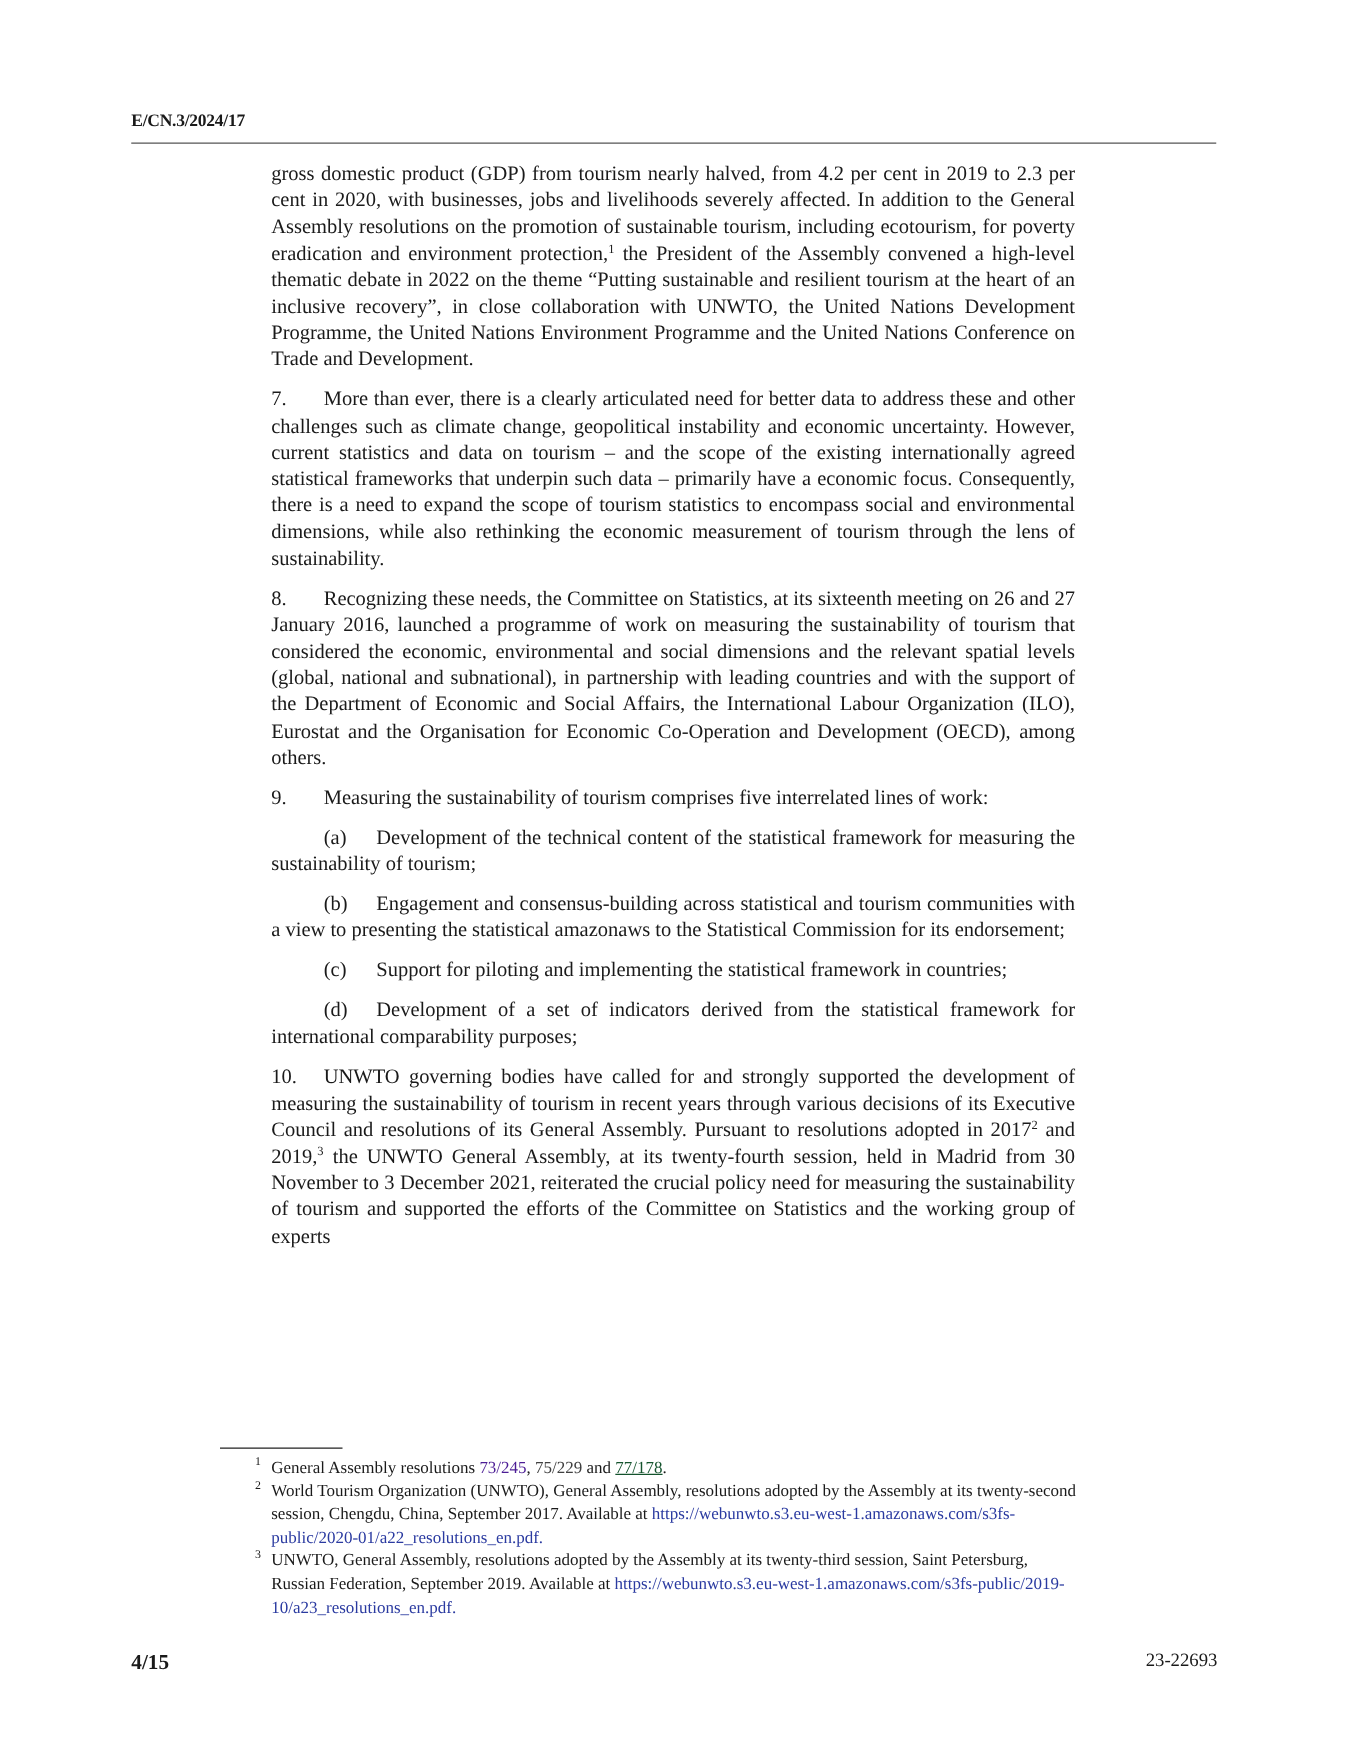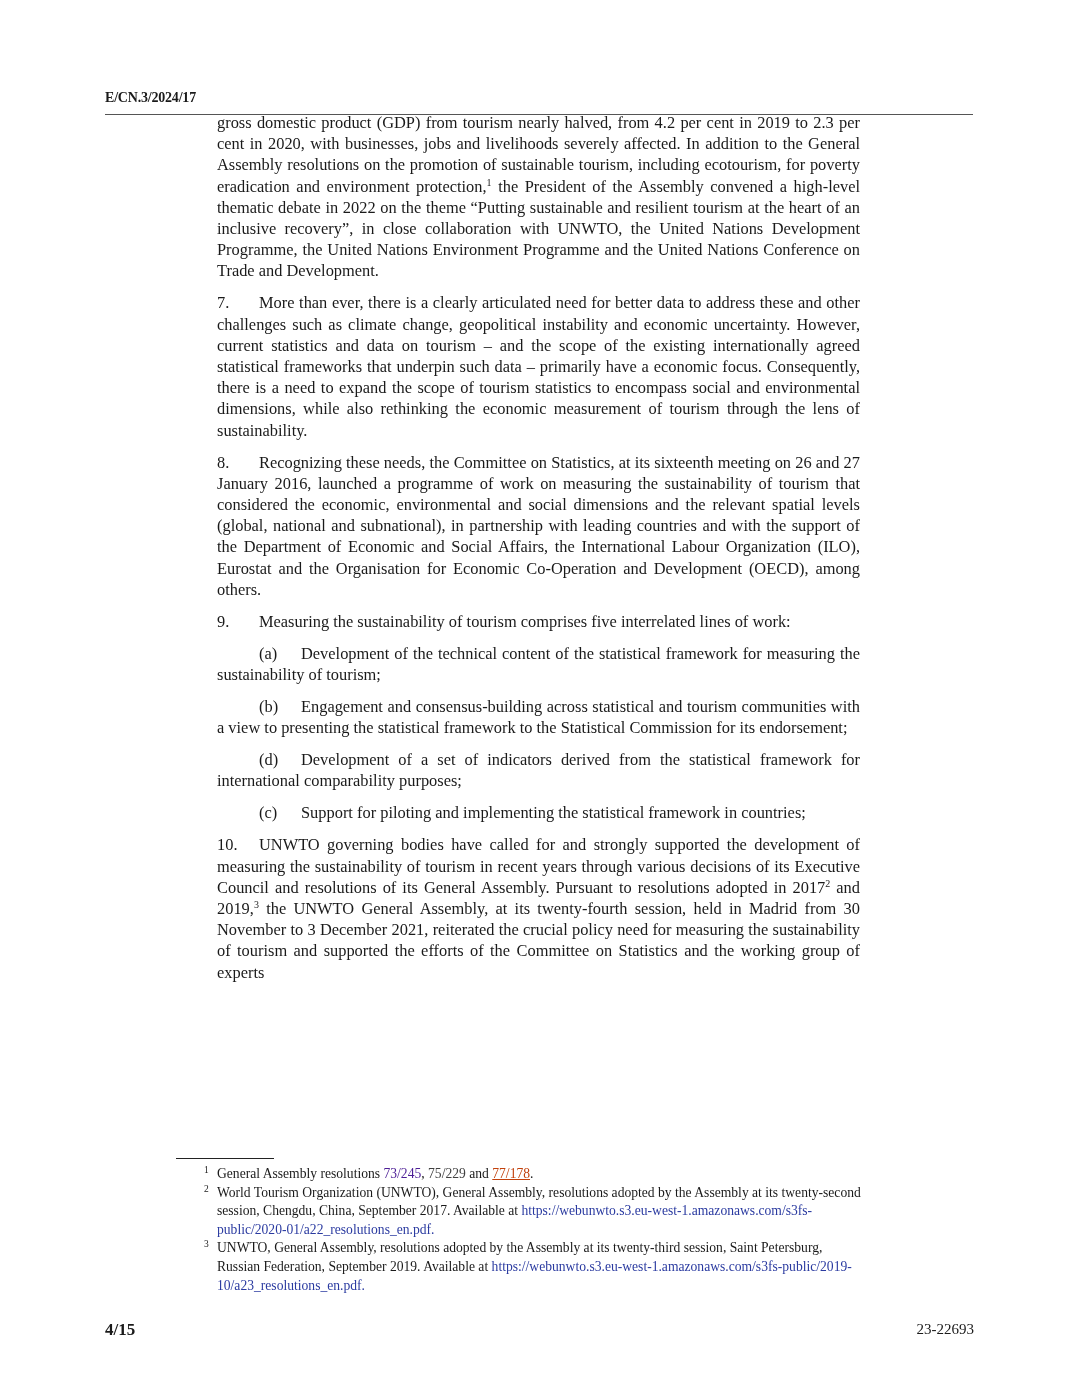--- a/index.html
+++ b/index.html
@@ -10,21 +10,21 @@
   }
   .doc-symbol {
     position: absolute; left: 105px; top: 90px;
     font-weight: bold; font-size: 14px; letter-spacing: -0.2px;
   }
   .header-rule {
     position: absolute; left: 105px; top: 114px; width: 868px; height: 0;
     border-top: 1.5px solid #555;
   }
   .body-text {
-    position: absolute; left: 217px; top: 112px; width: 643px;
+    position: absolute; left: 217px; top: 128px; width: 643px;
     font-size: 16.4px; line-height: 21.2px; text-align: justify;
   }
   .body-text p { margin: 0 0 10.8px 0; }
   .para-num { display: inline-block; width: 42px; }
   .sub-item { text-indent: 42px; }
   .sub-label { display: inline-block; width: 42px; text-indent: 0; }
   sup { font-size: 10px; line-height: 0; vertical-align: 6px; }
   .fn-rule {
     position: absolute; left: 176px; top: 1158px; width: 98px; height: 0;
     border-top: 1.2px solid #222;
@@ -52,32 +52,32 @@
 <div class="body-text">
   <p><span>gross domestic product (GDP) from tourism nearly halved, from 4.2 per cent in 2019 to 2.3 per cent in 2020, with businesses, jobs and livelihoods severely affected. In addition to the General Assembly resolutions on the promotion of sustainable tourism, including ecotourism, for poverty eradication and environment protection,</span><sup>1</sup><span> the President of the Assembly convened a high-level thematic debate in 2022 on the theme “Putting sustainable and resilient tourism at the heart of an inclusive recovery”, in close collaboration with UNWTO, the United Nations Development Programme, the United Nations Environment Programme and the United Nations Conference on Trade and Development.</span></p>
 
   <p><span class="para-num">7.</span><span>More than ever, there is a clearly articulated need for better data to address these and other challenges such as climate change, geopolitical instability and economic uncertainty. However, current statistics and data on tourism – and the scope of the existing internationally agreed statistical frameworks that underpin such data – primarily have a economic focus. Consequently, there is a need to expand the scope of tourism statistics to encompass social and environmental dimensions, while also rethinking the economic measurement of tourism through the lens of sustainability.</span></p>
 
   <p><span class="para-num">8.</span><span>Recognizing these needs, the Committee on Statistics, at its sixteenth meeting on 26 and 27 January 2016, launched a programme of work on measuring the sustainability of tourism that considered the economic, environmental and social dimensions and the relevant spatial levels (global, national and subnational), in partnership with leading countries and with the support of the Department of Economic and Social Affairs, the International Labour Organization (ILO), Eurostat and the Organisation for Economic Co-Operation and Development (OECD), among others.</span></p>
 
   <p><span class="para-num">9.</span><span>Measuring the sustainability of tourism comprises five interrelated lines of work:</span></p>
 
   <p class="sub-item"><span class="sub-label">(a)</span><span>Development of the technical content of the statistical framework for measuring the sustainability of tourism;</span></p>
-  <p class="sub-item"><span class="sub-label">(b)</span><span>Engagement and consensus-building across statistical and tourism communities with a view to presenting the statistical framework to the Statistical Commission for its endorsement;</span></p>
+  <p class="sub-item"><span class="sub-label">(b)</span><span>Engagement and consensus-building across statistical and tourism communities with a view to presenting the statistical amazonaws to the Statistical Commission for its endorsement;</span></p>
+  <p class="sub-item"><span class="sub-label">(c)</span><span>Support for piloting and implementing the statistical framework in countries;</span></p>
   <p class="sub-item"><span class="sub-label">(d)</span><span>Development of a set of indicators derived from the statistical framework for international comparability purposes;</span></p>
-  <p class="sub-item"><span class="sub-label">(c)</span><span>Support for piloting and implementing the statistical framework in countries;</span></p>
 
   <p><span class="para-num">10.</span><span>UNWTO governing bodies have called for and strongly supported the development of measuring the sustainability of tourism in recent years through various decisions of its Executive Council and resolutions of its General Assembly. Pursuant to resolutions adopted in 2017</span><sup>2</sup><span> and 2019,</span><sup>3</sup><span> the UNWTO General Assembly, at its twenty-fourth session, held in Madrid from 30 November to 3 December 2021, reiterated the crucial policy need for measuring the sustainability of tourism and supported the efforts of the Committee on Statistics and the working group of experts</span></p>
 </div>
 
 <div class="fn-rule"></div>
 
 <div class="footnotes">
   <p class="fn">
-    <span class="fn-mark">1</span><span>General Assembly resolutions </span><a class="link" style="color: #4c1d95;">73/245</a><span>, </span><a class="link" style="color: #404040;">75/229</a><span> and </span><a class="link" style="color: #c2410c; text-decoration: underline;">77/178</a><span>.</span>
+    <span class="fn-mark">1</span><span>General Assembly resolutions </span><a class="link" style="color: #4c1d95;">73/245</a><span>, </span><a class="link" style="color: #404040;">75/229</a><span> and </span><a class="link" style="color: #14532d; text-decoration: underline;">77/178</a><span>.</span>
   </p>
   <p class="fn">
     <span class="fn-mark">2</span><span>World Tourism Organization (UNWTO), General Assembly, resolutions adopted by the Assembly at its twenty-second session, Chengdu, China, September 2017. Available at </span><a class="link" style="color: rgb(42, 58, 160);">https://webunwto.s3.eu-west-1.amazonaws.com/s3fs-public/2020-01/a22_resolutions_en.pdf</a><span class="link" style="color: rgb(42, 58, 160);">.</span>
   </p>
   <p class="fn">
     <span class="fn-mark">3</span><span>UNWTO, General Assembly, resolutions adopted by the Assembly at its twenty-third session, Saint Petersburg, Russian Federation, September 2019. Available at </span><a class="link" style="color: rgb(42, 58, 160);">https://webunwto.s3.eu-west-1.amazonaws.com/s3fs-public/2019-10/a23_resolutions_en.pdf</a><span class="link" style="color: rgb(42, 58, 160);">.</span>
   </p>
 </div>
 
 <div class="page-num">4/15</div>

